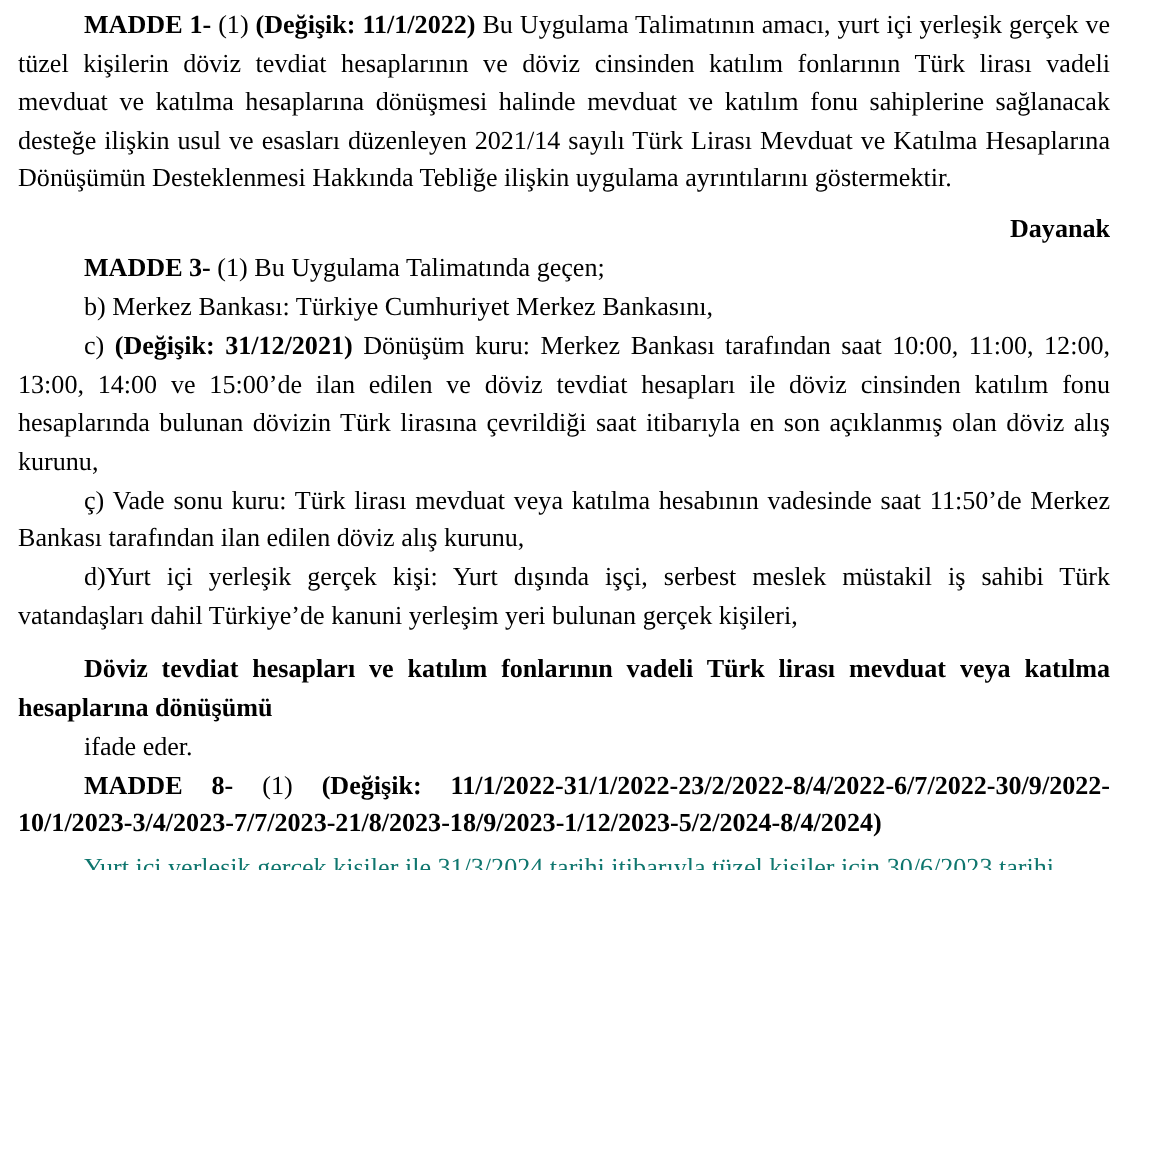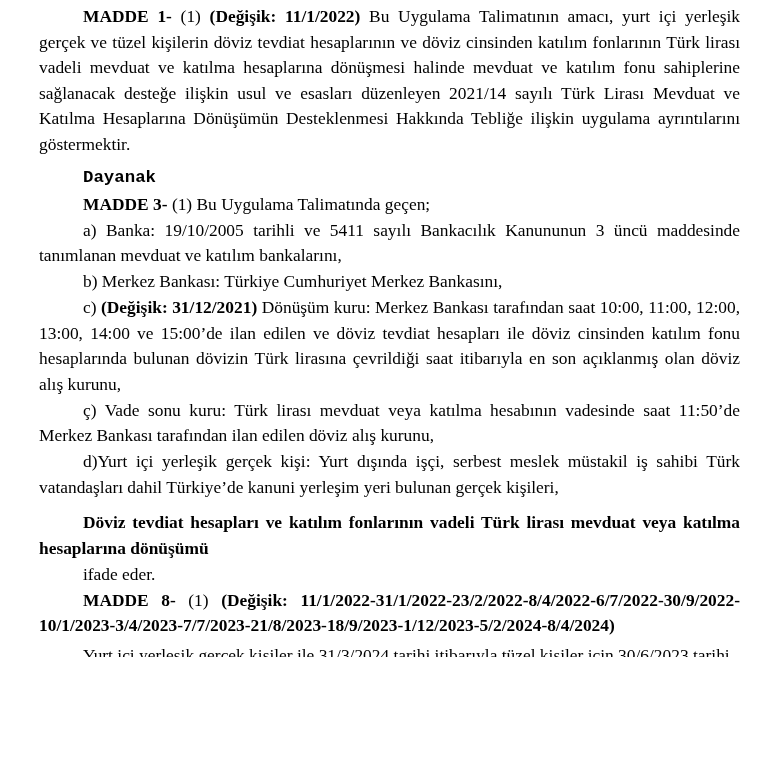--- a/index.html
+++ b/index.html
@@ -11,76 +11,74 @@
     width: 768px;
     height: 768px;
     overflow: hidden;
     font-family: "Liberation Serif", serif;
     color: #000000;
   }
   .page {
     width: 768px;
     height: 768px;
     box-sizing: border-box;
-    padding: 4px 28px 0 39px;
+    padding: 4px 28px 0 12px;
     position: relative;
   }
   .para {
     font-size: 17.4px;
     line-height: 1.465;
     text-align: justify;
     text-justify: inter-word;
     margin: 0 0 0.5px 0;
     text-indent: 0;
     hyphens: none;
   }
   .indent {
     text-indent: 44px;
   }
   .heading {
     font-size: 17.4px;
     line-height: 1.465;
     font-weight: bold;
     margin: 8px 0 1px 0;
     text-indent: 44px;
-    text-align: left;
-    font-family: Liberation Mono, monospace;
+    text-align: right;
   }
   .b { font-weight: bold; }
   .clip-top {
     position: absolute;
     top: -10px;
     left: 28px;
     right: 28px;
     height: 12px;
     overflow: hidden;
   }
   .cut-bottom {
     margin-top: 4px;
     height: 14px;
     overflow: hidden;
     font-size: 17.4px;
     line-height: 1.465;
     text-align: justify;
-    color: #000000;
+    color: #0f766e;
     text-indent: 44px;
   }
 </style>
 </head>
 <body>
 
 <div class="page">
 
   <div class="clip-top"></div>
 
   <div id="content">
       <div class="para indent"><span class="b">MADDE 1- </span><span>(1) </span><span class="b">(Değişik: 11/1/2022) </span><span>Bu Uygulama Talimatının amacı, yurt içi yerleşik gerçek ve tüzel kişilerin döviz tevdiat hesaplarının ve döviz cinsinden katılım fonlarının Türk lirası vadeli mevduat ve katılma hesaplarına dönüşmesi halinde mevduat ve katılım fonu sahiplerine sağlanacak desteğe ilişkin usul ve esasları düzenleyen 2021/14 sayılı Türk Lirası Mevduat ve Katılma Hesaplarına Dönüşümün Desteklenmesi Hakkında Tebliğe ilişkin uygulama ayrıntılarını göstermektir.</span></div>
       <div class="heading"><span class="b">Dayanak</span></div>
       <div class="para indent"><span class="b">MADDE 3- </span><span>(1) Bu Uygulama Talimatında geçen;</span></div>
-      <div class="para indent"><span>a) Banka: 19/10/2005 tarihli ve 5411 sayılı Bankacılık Kanununun 3 üncü maddesinde tanımlanan mevduat ve katılım bankalarını,</span></div>
       <div class="para indent"><span>b) Merkez Bankası: Türkiye Cumhuriyet Merkez Bankasını,</span></div>
       <div class="para indent"><span>c) </span><span class="b">(Değişik: 31/12/2021) </span><span>Dönüşüm kuru: Merkez Bankası tarafından saat 10:00, 11:00, 12:00, 13:00, 14:00 ve 15:00’de ilan edilen ve döviz tevdiat hesapları ile döviz cinsinden katılım fonu hesaplarında bulunan dövizin Türk lirasına çevrildiği saat itibarıyla en son açıklanmış olan döviz alış kurunu,</span></div>
       <div class="para indent"><span>ç) Vade sonu kuru: Türk lirası mevduat veya katılma hesabının vadesinde saat 11:50’de Merkez Bankası tarafından ilan edilen döviz alış kurunu,</span></div>
       <div class="para indent"><span>d)Yurt içi yerleşik gerçek kişi: Yurt dışında işçi, serbest meslek müstakil iş sahibi Türk vatandaşları dahil Türkiye’de kanuni yerleşim yeri bulunan gerçek kişileri,</span></div>
       <div class="para indent b" style="margin-top: 10px; text-align: justify;"><span class="b">Döviz tevdiat hesapları ve katılım fonlarının vadeli Türk lirası mevduat veya katılma hesaplarına dönüşümü</span></div>
       <div class="para indent"><span>ifade eder.</span></div>
       <div class="para indent"><span class="b">MADDE 8- </span><span>(1) </span><span class="b">(Değişik: 11/1/2022-31/1/2022-23/2/2022-8/4/2022-6/7/2022-30/9/2022-10/1/2023-3/4/2023-7/7/2023-21/8/2023-18/9/2023-1/12/2023-5/2/2024-8/4/2024)</span></div>
     </div>
 
   <div class="cut-bottom">Yurt içi yerleşik gerçek kişiler ile 31/3/2024 tarihi itibarıyla tüzel kişiler için 30/6/2023 tarihi</div>

